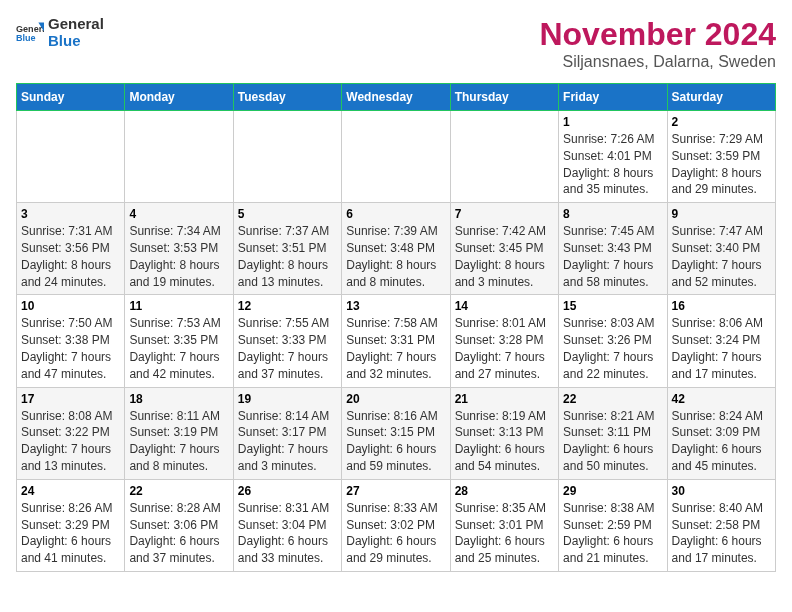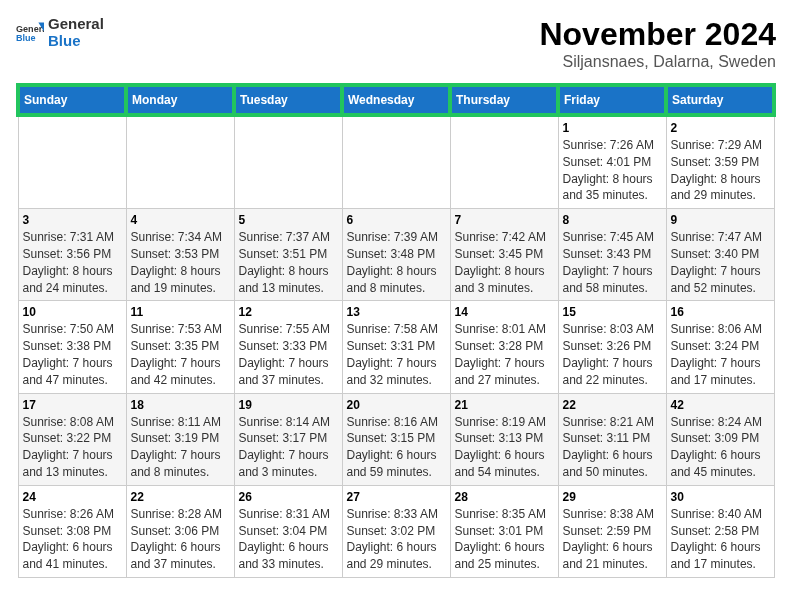--- a/index.html
+++ b/index.html
@@ -24,39 +24,39 @@
       width: 28px;
       height: 28px;
       margin-right: 4px;
     }
     .title-block {
       text-align: right;
     }
     .month-title {
       font-size: 32px;
       font-weight: bold;
-      color: #000000;
+      color: #be185d;
     }
     .location-title {
       font-size: 16px;
       color: #555;
     }
     .calendar-table {
       width: 100%;
       border-collapse: collapse;
       font-size: 11px;
     }
     .calendar-table th {
       background: #1a73c7;
       color: #fff;
       padding: 6px 4px;
       text-align: left;
       font-size: 12px;
       font-weight: bold;
-      border: 4px solid #22c55e;
+      border: 1px solid #22c55e;
     }
     .calendar-table td {
       border: 1px solid #ccc;
       vertical-align: top;
       padding: 4px;
       width: calc(100% / 7);
       min-height: 80px;
       background: #fff;
     }
     .calendar-table tr:nth-child(even) td {
@@ -259,21 +259,21 @@
           <span class="day-number">42</span>
           <div class="day-info" style="white-space: pre-line;">Sunrise: 8:24 AM
 Sunset: 3:09 PM
 Daylight: 6 hours and 45 minutes.</div>
         </td>
       </tr>
       <tr>
         <td>
           <span class="day-number">24</span>
           <div class="day-info" style="white-space: pre-line;">Sunrise: 8:26 AM
-Sunset: 3:08 PM
+Sunset: 3:29 PM
 Daylight: 6 hours and 41 minutes.</div>
         </td>
         <td>
           <span class="day-number">22</span>
           <div class="day-info" style="white-space: pre-line;">Sunrise: 8:28 AM
 Sunset: 3:06 PM
 Daylight: 6 hours and 37 minutes.</div>
         </td>
         <td>
           <span class="day-number">26</span>

